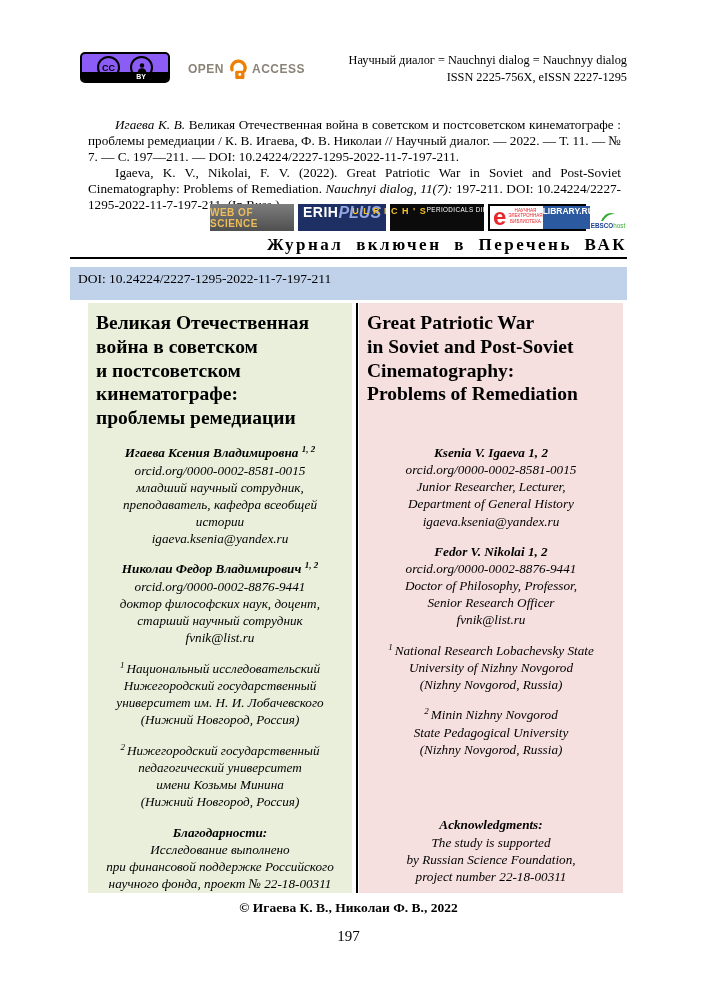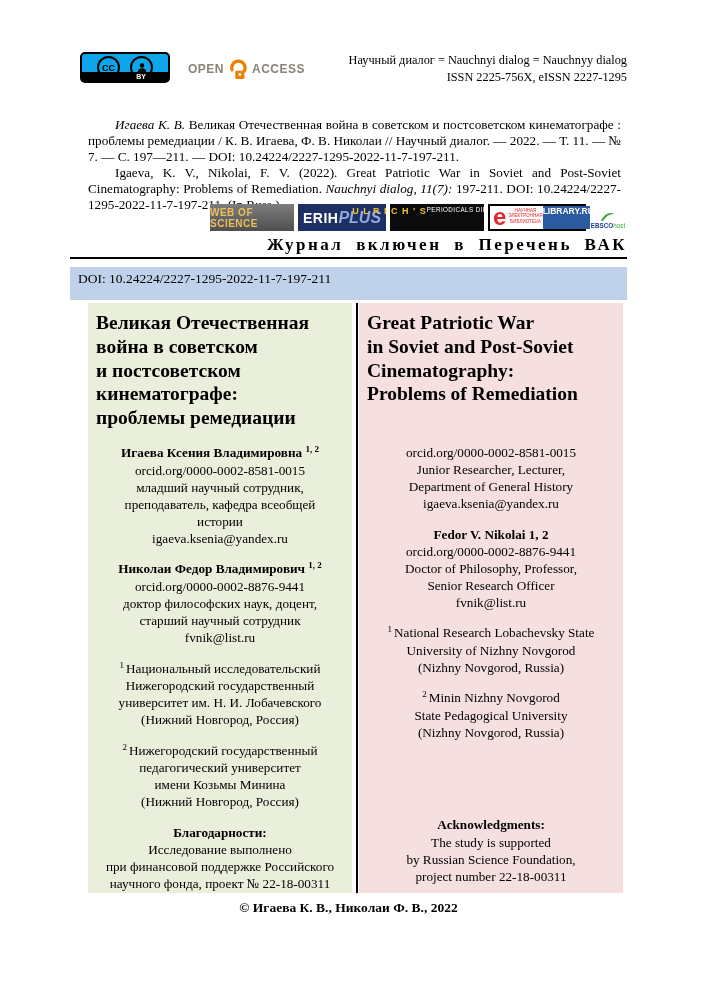--- a/index.html
+++ b/index.html
@@ -4,21 +4,21 @@
 <style>
   html,body { margin:0; padding:0; background:#ffffff; }
   .page {
     position:relative; width:709px; height:1007px; background:#fff;
     font-family:"Liberation Serif", serif; color:#000; overflow:hidden;
   }
 
   
   .cc-badge {
     position:absolute; left:80px; top:52px; width:90px; height:31px;
-    background:#0ea5e9; border:2px solid #000; border-radius:5px;
+    background:#8b5cf6; border:2px solid #000; border-radius:5px;
     box-sizing:border-box; display:flex; align-items:flex-start; justify-content:center; gap:10px;
   }
   .cc-circle {
     margin-top:2px; width:19px; height:19px; border:2.4px solid #000; border-radius:50%;
     display:flex; align-items:center; justify-content:center;
     font-family:"Liberation Sans", sans-serif; font-weight:bold; font-size:9px; color:#000;
   }
   .cc-strip {
     position:absolute; left:0; right:0; bottom:0; height:9px; background:#000;
     border-radius:0 0 2px 2px; color:#fff; font-family:"Liberation Sans", sans-serif;
@@ -39,21 +39,21 @@
   .citation { position:absolute; left:88px; top:100px; width:533px;
     font-size:13.2px; line-height:1.215; text-align:justify;margin-top:17px; }
   .citation p { margin:0; text-indent:27px; }
 
   
   .logos-row { position:absolute; left:210px; top:204px; height:27px; display:flex; gap:4px; align-items:stretch;
     font-family:"Liberation Sans", sans-serif; }
   .logo-wos { width:84px; background:linear-gradient(#7d7d7d,#4f4f4f);
     color:var(--wos_gold,#edbd5a); font-size:10px; font-weight:bold; letter-spacing:.5px;
     display:flex; align-items:center; justify-content:center; }
-  .logo-erih { width:88px; background:var(--erih_navy,#1d2f63); display:flex; align-items:center; justify-content:center; }
+  .logo-erih { width:88px; background:var(--erih_navy,#1d2f63); display:flex; justify-content:center; }
   .logo-erih .erih { color:#fff; font-weight:bold; font-size:14px; letter-spacing:.5px; }
   .logo-erih .erih-plus { color:#93a7e0; font-weight:bold; font-style:italic; font-size:16px; }
   .logo-ulrichs { width:94px; background:#0b0b0b; display:flex; flex-direction:row; justify-content:center; padding:2px 5px; box-sizing:border-box; }
   .logo-ulrichs .ul1 { color:var(--ulrichs_yellow,#f2c12e); font-weight:bold; font-size:9px; letter-spacing:1px; white-space:nowrap; }
   .logo-ulrichs .ul2 { color:#fff; font-size:6.3px; letter-spacing:.4px; white-space:nowrap; }
   .logo-elib { width:98px; background:#fff; border:2px solid #000; box-sizing:border-box; display:flex; align-items:stretch; }
   .logo-elib .elib-e { color:var(--elib_red,#e8262a); font-weight:bold; font-size:24px; line-height:22px; padding:0 2px 0 3px; }
   .logo-elib .elib-right { flex:1; display:flex; flex-direction:row; justify-content:space-between; }
   .logo-elib .elib-caption { color:var(--elib_red,#e8262a); font-size:4.6px; line-height:1.15; text-align:center; padding-top:2px; }
   .logo-elib .elib-bar { background:var(--elib_blue,#2c5aa0); color:#fff; font-weight:bold; font-size:8.5px; line-height:11px; text-align:center; }
@@ -73,21 +73,21 @@
   .columns { position:absolute; left:88px; top:303px; width:535px; height:590px; display:flex; }
   .col { width:264px; height:590px; box-sizing:border-box; padding:8px; display:flex; flex-direction:column;
     font-size:13.2px; line-height:1.3; text-align:center; }
   .left-col  { background:var(--left_bg,#e9efdb); }
   .right-col { background:var(--right_bg,#f6dfdf); }
   .col-divider { width:7px; position:relative; background:#fff; }
   .col-divider::after { content:""; position:absolute; right:1px; top:0; bottom:0; width:1.6px; background:#000; }
 
   .col-title { text-align:left; font-weight:bold; font-size:19.5px; line-height:1.22;
     white-space:pre-line; min-height:127px; margin-bottom:6px; }
-  .block { margin-bottom:13px; }
+  .block { margin-bottom:13px;font-style:italic; }
   .lines { white-space:pre-line; }
   .author-name { font-weight:bold; }
   sup.name-sup { font-size:9px; font-weight:bold; }
   sup.aff-sup { font-size:9px; margin-right:2px; }
   .ack { margin-top:auto; margin-bottom:0; }
   .ack-heading { font-weight:bold; }
 
   
   .copyright { position:absolute; left:70px; top:900px; width:557px; text-align:center;
     font-weight:bold; font-size:13.5px; }
@@ -207,20 +207,21 @@
 
     <div class="col-divider"></div>
 
     <div class="col right-col">
       <div class="col-title">Great Patriotic War
 in Soviet and Post-Soviet
 Cinematography:
 Problems of Remediation</div>
 
       <div class="block">
+        <div class="author-name">Ksenia V. Igaeva 1, 2</div>
         <div>orcid.org/0000-0002-8581-0015</div>
         <div class="lines">Junior Researcher, Lecturer,
 Department of General History</div>
         <div>igaeva.ksenia@yandex.ru</div>
       </div>
 
       <div class="block">
         <div class="author-name">Fedor V. Nikolai 1, 2</div>
         <div>orcid.org/0000-0002-8876-9441</div>
         <div class="lines">Doctor of Philosophy, Professor,
@@ -238,14 +239,15 @@
       <div class="block ack">
         <div class="ack-heading">Acknowledgments:</div>
         <div class="lines">The study is supported
 by Russian Science Foundation,
 project number 22-18-00311</div>
       </div>
     </div>
   </div>
 
   <div class="copyright">© Игаева К. В., Николаи Ф. В., 2022</div>
+  <div class="page-number">197</div>
 
 </div>
 
 </body></html>

